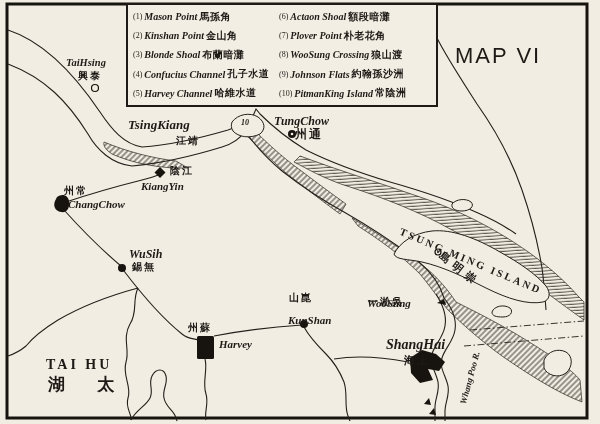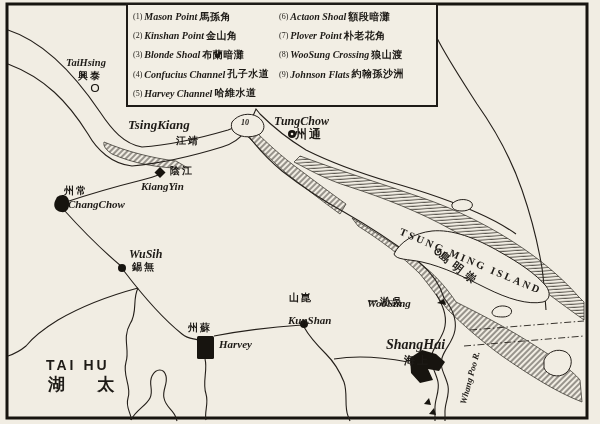--- a/index.html
+++ b/index.html
@@ -2,21 +2,21 @@
 <html><head>
 <meta charset="utf-8">
 <style>
   html,body{margin:0;padding:0;background:#cfccc4;}
   .stage{position:relative;width:600px;height:424px;background:#f1ede3;overflow:hidden;
          font-family:"Liberation Serif",serif;color:#1d1a16;}
   svg.art{position:absolute;left:0;top:0;}
   .lbl{position:absolute;font-family:"Liberation Serif",serif;font-style:italic;font-weight:bold;
        white-space:nowrap;line-height:1;color:#1d1a16;}
   .zh{font-style:normal;letter-spacing:2px;}
-  .caps{font-style:normal;font-family:Liberation Sans, sans-serif;}
+  .caps{font-style:normal;font-family:Liberation Serif, serif;}
   .rot{transform-origin:0 0;}
   .legend{position:absolute;left:126px;top:3px;width:312px;height:104px;box-sizing:border-box;
           background:#f2eee4;border:2px solid #1e1b17;display:grid;
           grid-template-columns:146px 1fr;grid-template-rows:repeat(5,1fr);grid-auto-flow:column;
           padding:2px 2px 2px 5px;z-index:3;}
   .litem{display:flex;align-items:center;gap:2px;white-space:nowrap;
          font:italic bold 10px "Liberation Serif",serif;}
   .lnum{font-style:normal;font-weight:normal;font-size:8px;}
   .lzh{font-style:normal;font-size:10px;letter-spacing:0.5px;}
   .title-zh{position:absolute;left:449px;top:12px;font-size:25px;font-weight:bold;letter-spacing:6px;
@@ -136,22 +136,28 @@
     <div class="litem">
         <span class="lnum">(8)</span>
         <span>WooSung Crossing</span>
         <span class="lzh">狼山渡</span>
       </div>
     <div class="litem">
         <span class="lnum">(9)</span>
         <span>Johnson Flats</span>
         <span class="lzh">約翰孫沙洲</span>
       </div>
+    <div class="litem">
+        <span class="lnum">(10)</span>
+        <span>PitmanKing Island</span>
+        <span class="lzh">常陰洲</span>
+      </div>
   </div>
 
+  <div class="title-en">MAP VI</div>
 
   <span class="lbl" style="left:66px;top:58px;font-size:10.5px">TaiHsing</span>
   <span class="lbl zh" style="left:78px;top:71px;font-size:10px">興泰</span>
 
   <span class="lbl" style="left:128px;top:118px;font-size:13px">TsingKiang</span>
   <span class="lbl zh" style="left:176px;top:136px;font-size:10px">江靖</span>
 
   <span class="lbl" style="left:274px;top:115px;font-size:12px">TungChow</span>
   <span class="lbl zh" style="left:295px;top:128px;font-size:12px">州通</span>
 

